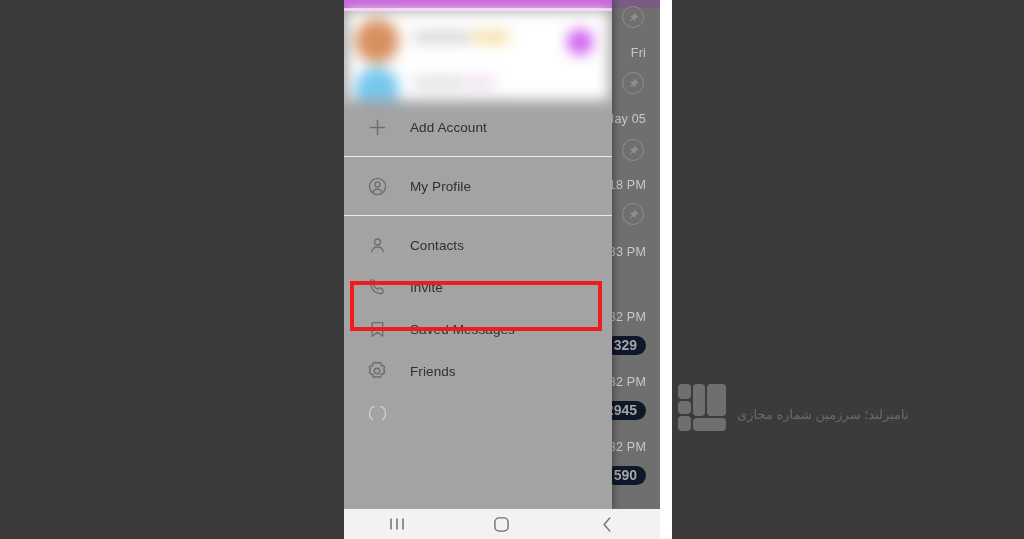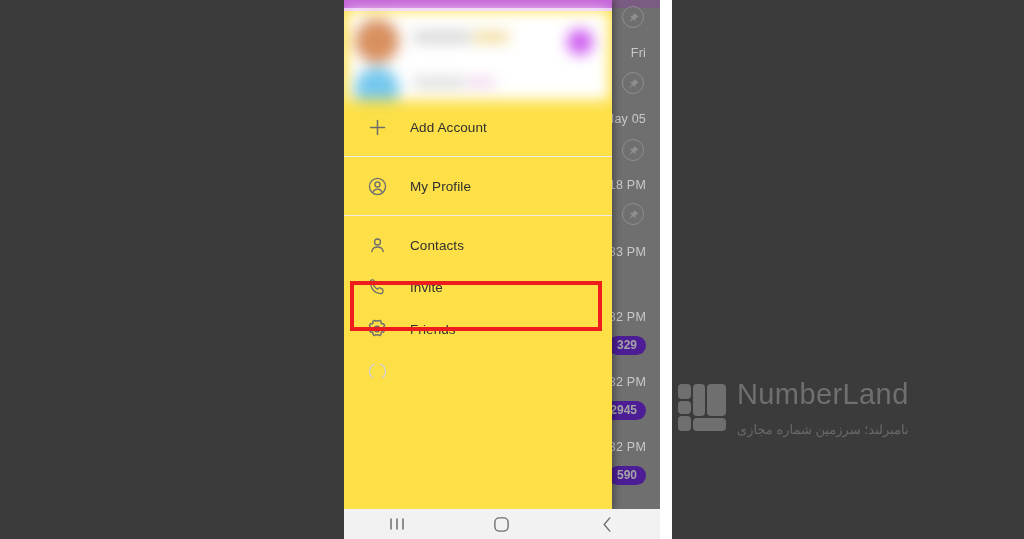--- a/index.html
+++ b/index.html
@@ -48,39 +48,39 @@
   }
   .pin-icon {
     position: absolute; right: 16px;
     width: 20px; height: 20px; border-radius: 50%;
     border: 1.4px solid #8e8e8e;
     display: flex; align-items: center; justify-content: center;
   }
   .pin-icon svg { width: 11px; height: 11px; display:block; }
   .badge {
     position:absolute; right: 14px;
-    background: #4c1d95;
+    background: #0f172a;
     color: #a5a5a5;
     border-radius: 11px;
     height: 19px; line-height: 19px;
     padding: 0 9px;
-    font-size: 12px;
+    font-size: 14px;
     font-weight: 600;
   }
   .ticks {
     position: absolute;
     font-size: 13px; color:#8e4fb0; font-weight:700;
     letter-spacing: -1px;
   }
 
   
   #drawer {
     position: absolute;
     left: 0; top: 0; width: 268px; height: 509px;
-    background: #fde047;
+    background: #a3a3a3;
     box-shadow: 2px 0 7px rgba(0,0,0,.35);
     overflow: hidden;
   }
   
   #drawer .topbar {
     position:absolute; left:0; top:0; width:100%; height:8px;
     background:#c564d8;
   }
   #drawer .topbar-fade {
     position:absolute; left:0; top:8px; width:100%; height:3px;
@@ -286,20 +286,28 @@
 
       <div class="menu-item">
         <span class="mi-icon">
           <svg width="21" height="21" viewBox="0 0 24 24" fill="none" stroke="#6d6d6d" stroke-width="1.5" stroke-linecap="round" stroke-linejoin="round">
             <path d="M6.5 3.2c1 0 1.6.6 1.9 1.5l.7 2c.3.8.1 1.4-.5 1.9l-1 .8c.9 2 2.4 3.6 4.4 4.6l.8-1c.5-.6 1.1-.8 1.9-.5l2 .7c.9.3 1.5.9 1.5 1.9v1.6c0 1.7-1.4 2.6-3 2.3C9.4 18.8 5 14.4 3.6 6.2c-.3-1.6.6-3 2.3-3z"></path>
           </svg>
         </span>
         <span class="mi-label">Invite</span>
       </div>
 
+      <div class="menu-item">
+        <span class="mi-icon">
+          <svg width="21" height="21" viewBox="0 0 24 24" fill="none" stroke="#6d6d6d" stroke-width="1.5" stroke-linejoin="round">
+            <path d="M6 4.2h12v15.6l-6-4.6-6 4.6z"></path>
+          </svg>
+        </span>
+        <span class="mi-label">Saved Messages</span>
+      </div>
 
       <div class="menu-item">
         <span class="mi-icon">
           <svg width="22" height="22" viewBox="0 0 24 24" fill="none" stroke="#6d6d6d" stroke-width="1.5" stroke-linejoin="round">
             <path d="M12 2.8l1.5.6 1.3-1 1.9 1.4-.4 1.6 1.1 1.1 1.6-.4 1.4 1.9-1 1.3.6 1.5-.6 1.5 1 1.3-1.4 1.9-1.6-.4-1.1 1.1.4 1.6-1.9 1.4-1.3-1-1.5.6-1.5-.6-1.3 1-1.9-1.4.4-1.6-1.1-1.1-1.6.4-1.4-1.9 1-1.3-.6-1.5.6-1.5-1-1.3 1.4-1.9 1.6.4 1.1-1.1-.4-1.6 1.9-1.4 1.3 1z"></path>
             <circle cx="12" cy="12" r="3"></circle>
           </svg>
         </span>
         <span class="mi-label">Friends</span>
       </div>
@@ -341,16 +349,15 @@
 <div id="watermark">
   <div id="wm-mark">
     <i style="left:0;   top:0;   width:13px; height:15px;"></i>
     <i style="left:0;   top:17px;width:13px; height:13px;"></i>
     <i style="left:0;   top:32px;width:13px; height:15px;"></i>
     <i style="left:15px;top:0;   width:12px; height:32px;"></i>
     <i style="left:15px;top:34px;width:33px; height:13px;"></i>
     <i style="left:29px;top:0;   width:19px; height:32px;"></i>
   </div>
   <div id="wm-text">
-    <div id="wm-title">NumberLand</div>
     <div id="wm-sub">نامبرلند؛ سرزمین شماره مجازی</div>
   </div>
 </div>
 
 </body></html>

